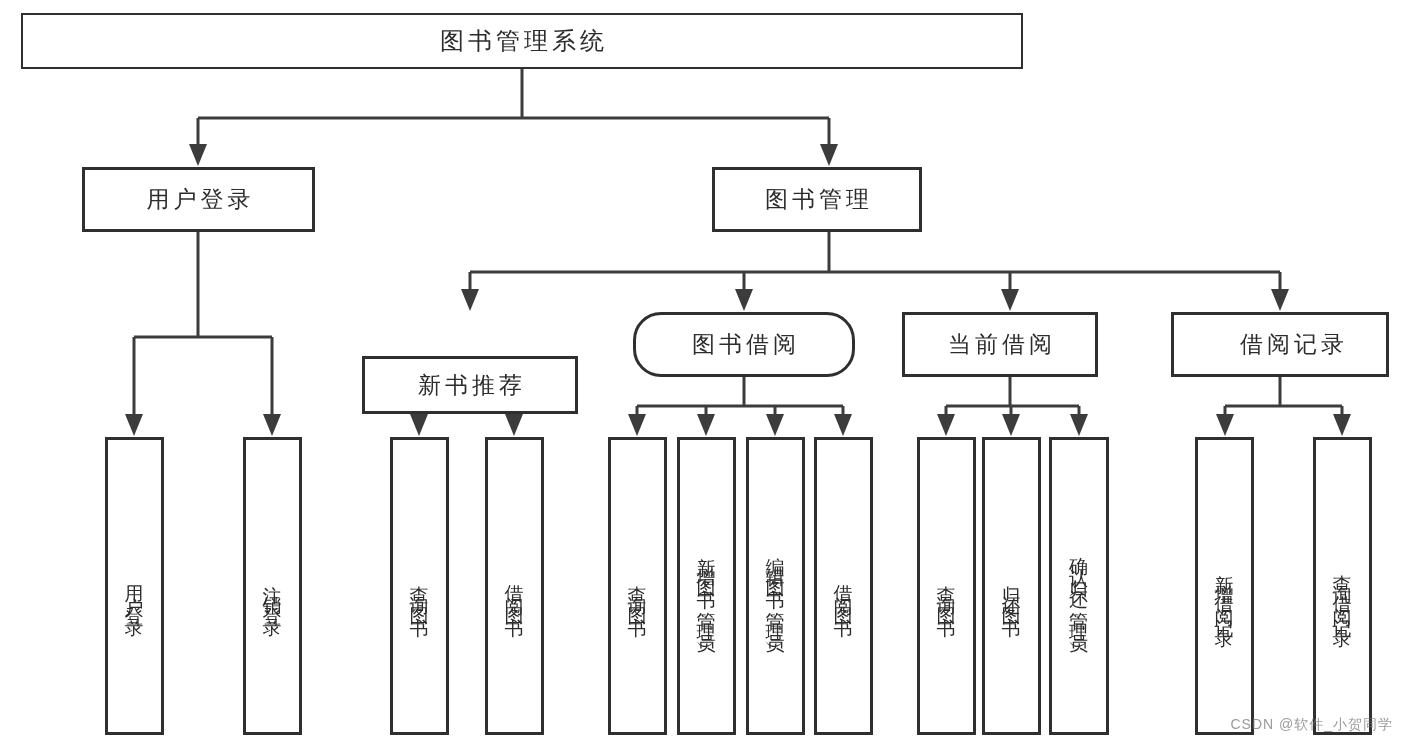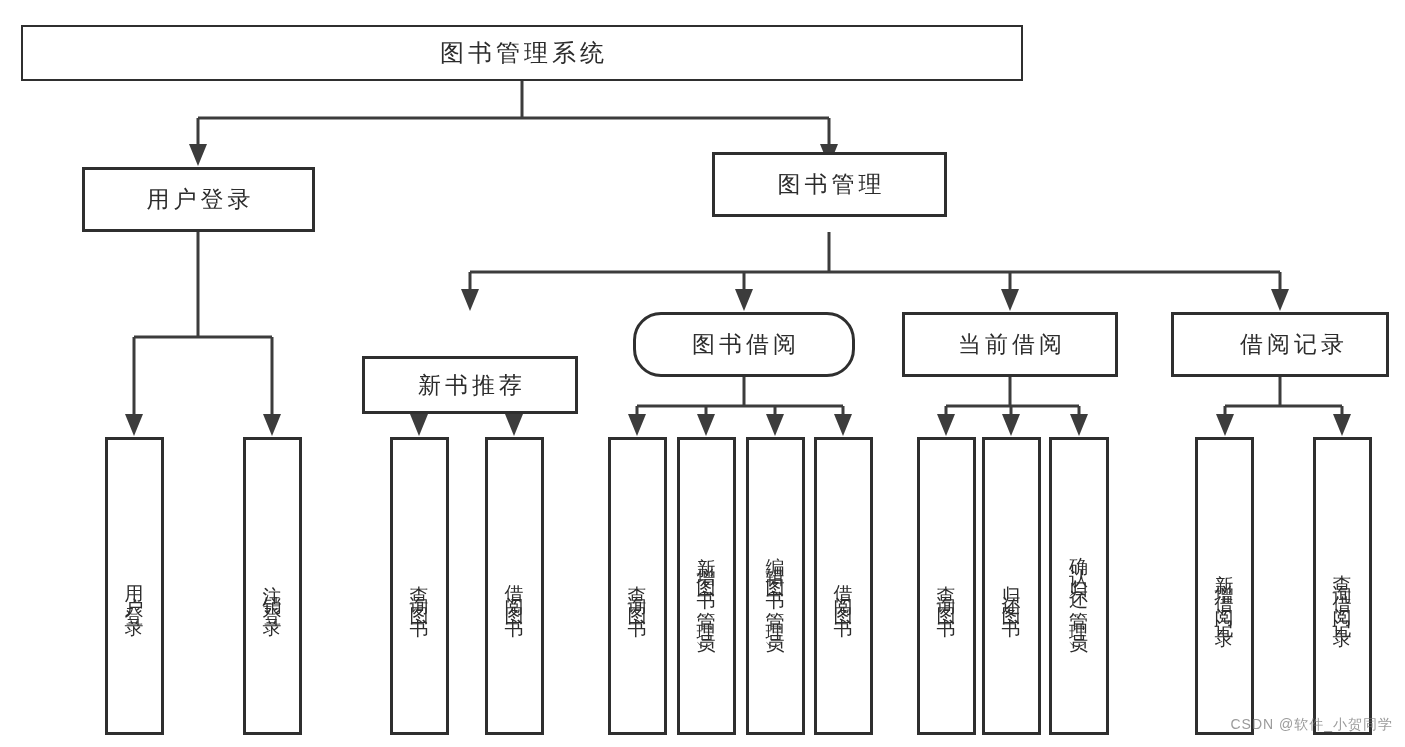--- a/index.html
+++ b/index.html
@@ -102,38 +102,38 @@
       <polygon points="766,414 784,414 775,436"></polygon>
       <polygon points="834,414 852,414 843,436"></polygon>
       <polygon points="937,414 955,414 946,436"></polygon>
       <polygon points="1002,414 1020,414 1011,436"></polygon>
       <polygon points="1070,414 1088,414 1079,436"></polygon>
       <polygon points="1216,414 1234,414 1225,436"></polygon>
       <polygon points="1333,414 1351,414 1342,436"></polygon>
     </g>
   </svg>
 
-  <div class="node" style="left:21px; top:13px; width:1002px; height:56px; border-width:2px;margin-top:12px;">
+  <div class="node" style="left:21px; top:13px; width:1002px; height:56px; border-width:2px;">
     <span class="root-label">图书管理系统</span>
   </div>
 
   <div class="node" style="left:82px; top:167px; width:233px; height:65px;">
     <span class="h-label">用户登录</span>
   </div>
-  <div class="node" style="left:712px; top:152px; width:235px; height:65px;">
+  <div class="node" style="left:712px; top:167px; width:210px; height:65px;">
     <span class="h-label">图书管理</span>
   </div>
 
   <div class="node" style="left:362px; top:312px; width:216px; height:58px;margin-top:44px;">
     <span class="h-label">新书推荐</span>
   </div>
   <div class="node" style="left:633px; top:312px; width:222px; height:65px;border-radius:28px;">
     <span class="h-label">图书借阅</span>
   </div>
-  <div class="node" style="left:902px; top:312px; width:216px; height:65px;">
+  <div class="node" style="left:902px; top:312px; width:196px; height:65px;">
     <span class="h-label">当前借阅</span>
   </div>
   <div class="node" style="left:1171px; top:312px; width:218px; height:65px;padding-left:24px;">
     <span class="h-label">借阅记录</span>
   </div>
 
   <div class="node" style="left:105px; top:437px; width:59px; height:298px;">
     <span class="v-label">用户登录</span>
   </div>
   <div class="node" style="left:243px; top:437px; width:59px; height:298px;">

